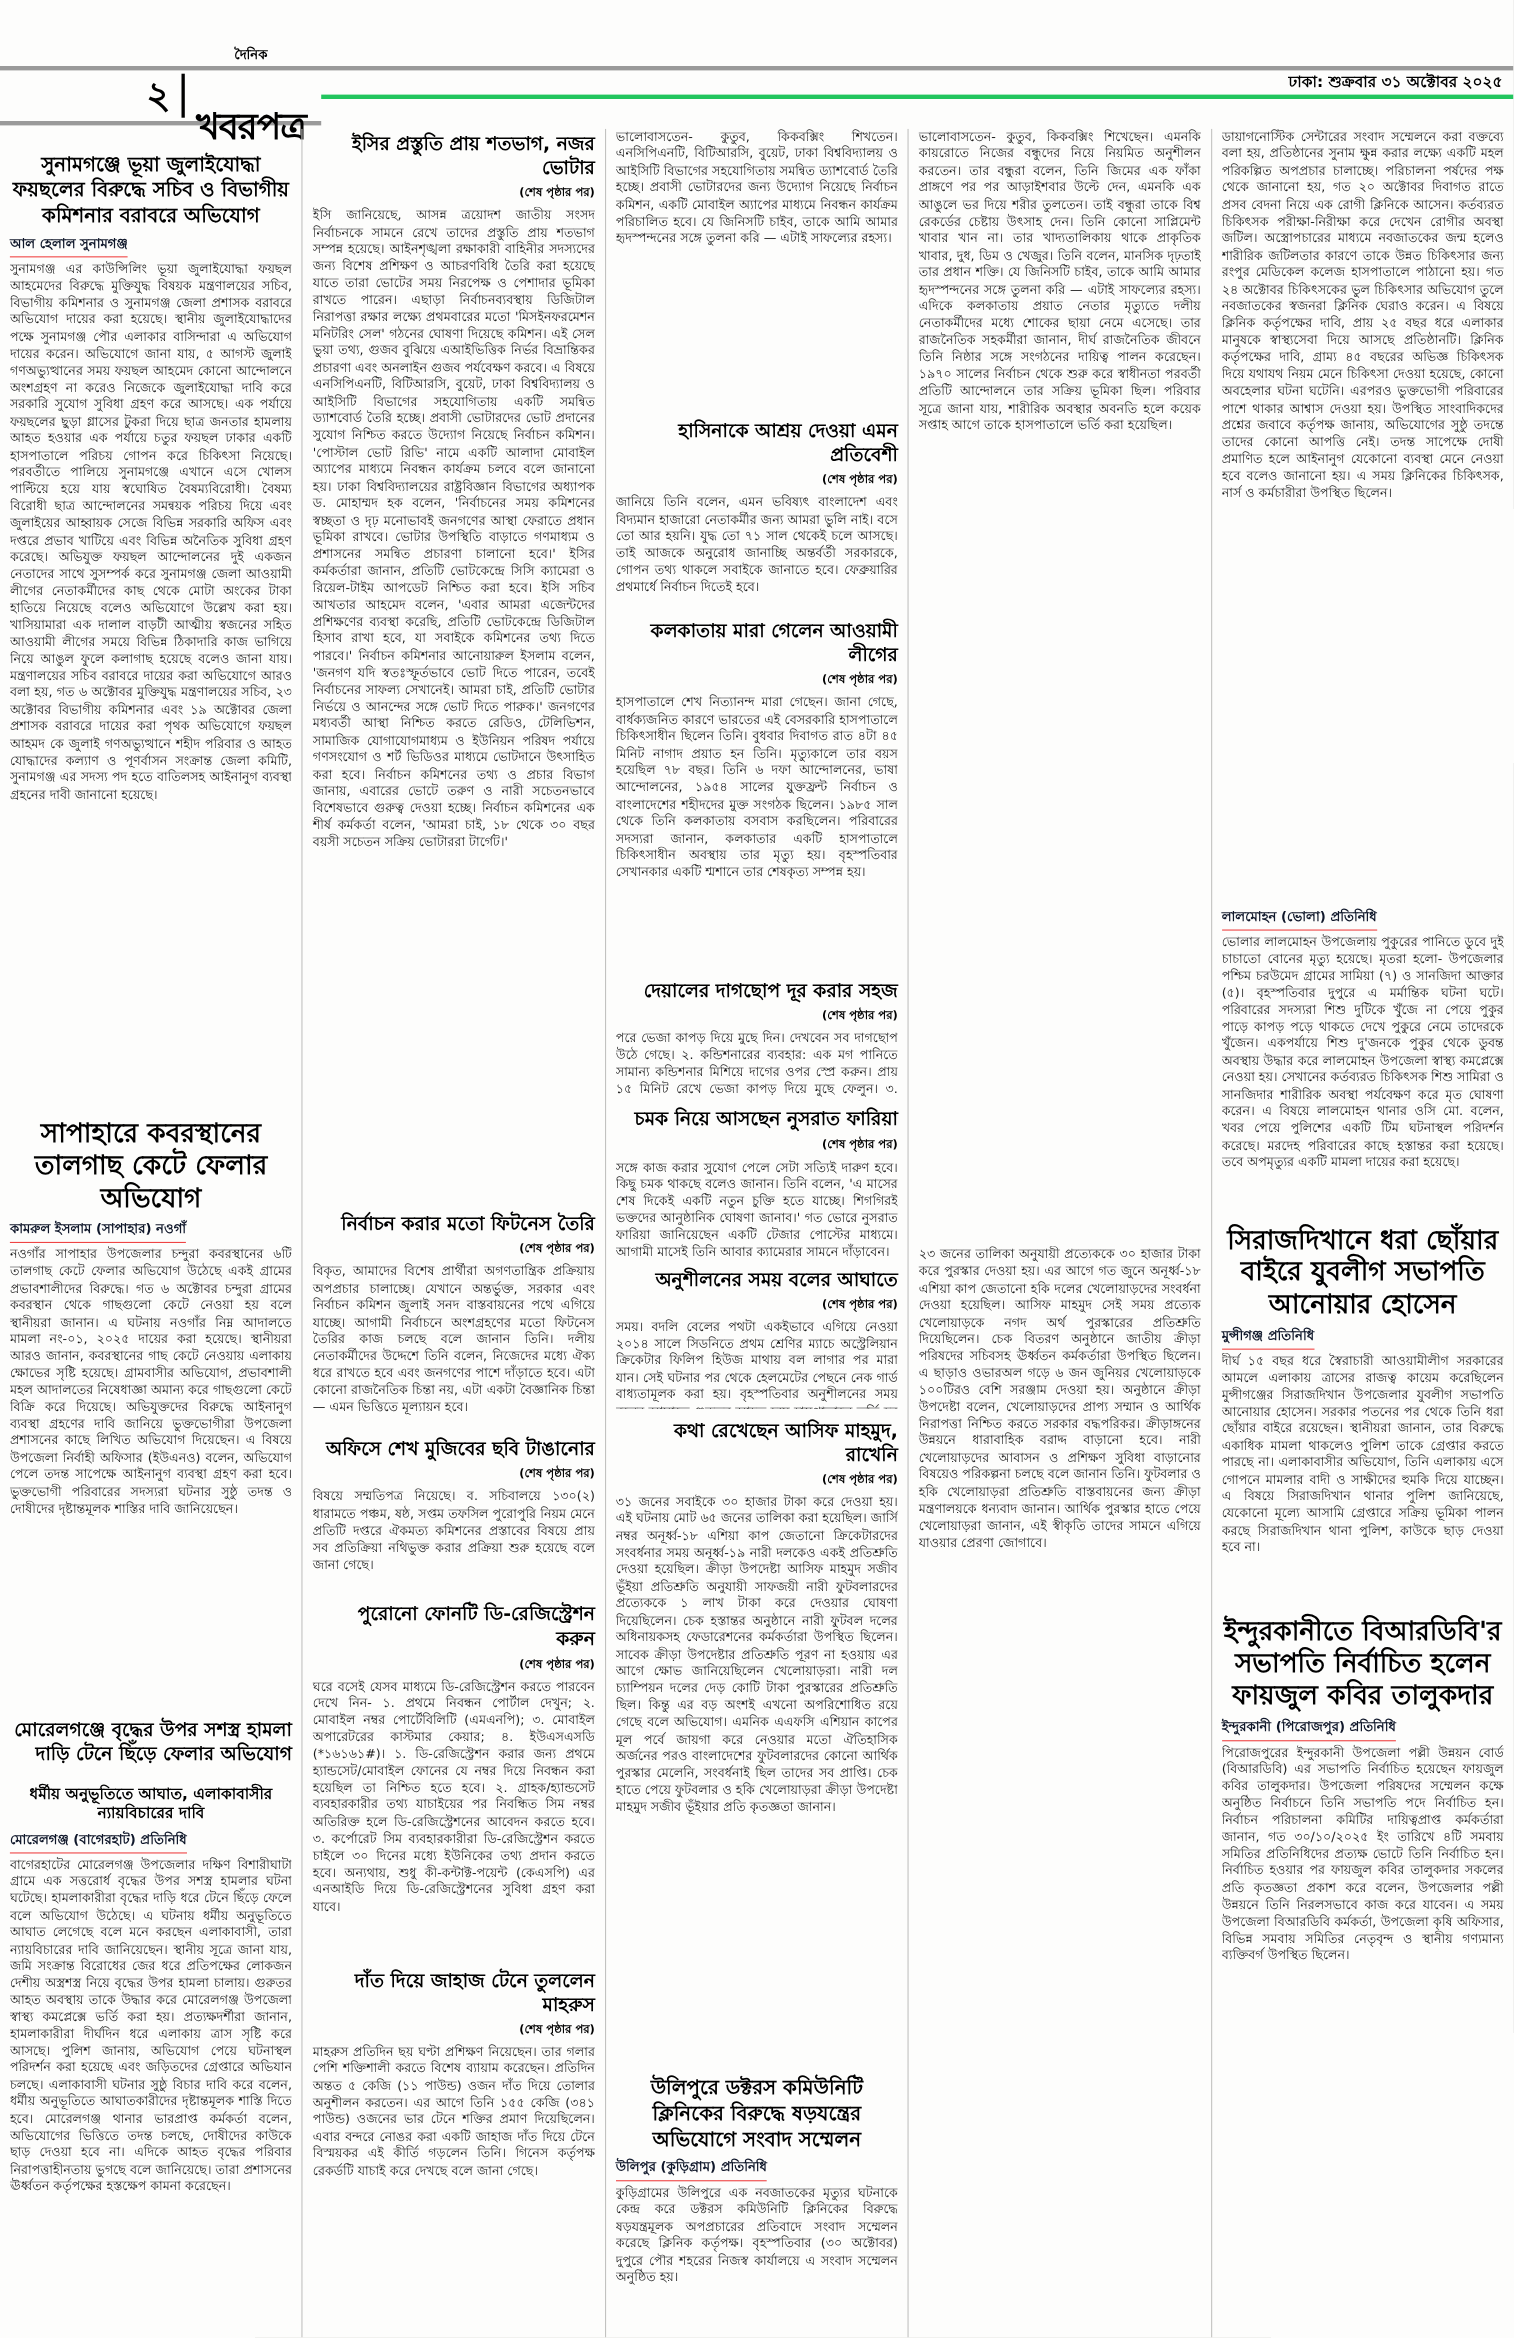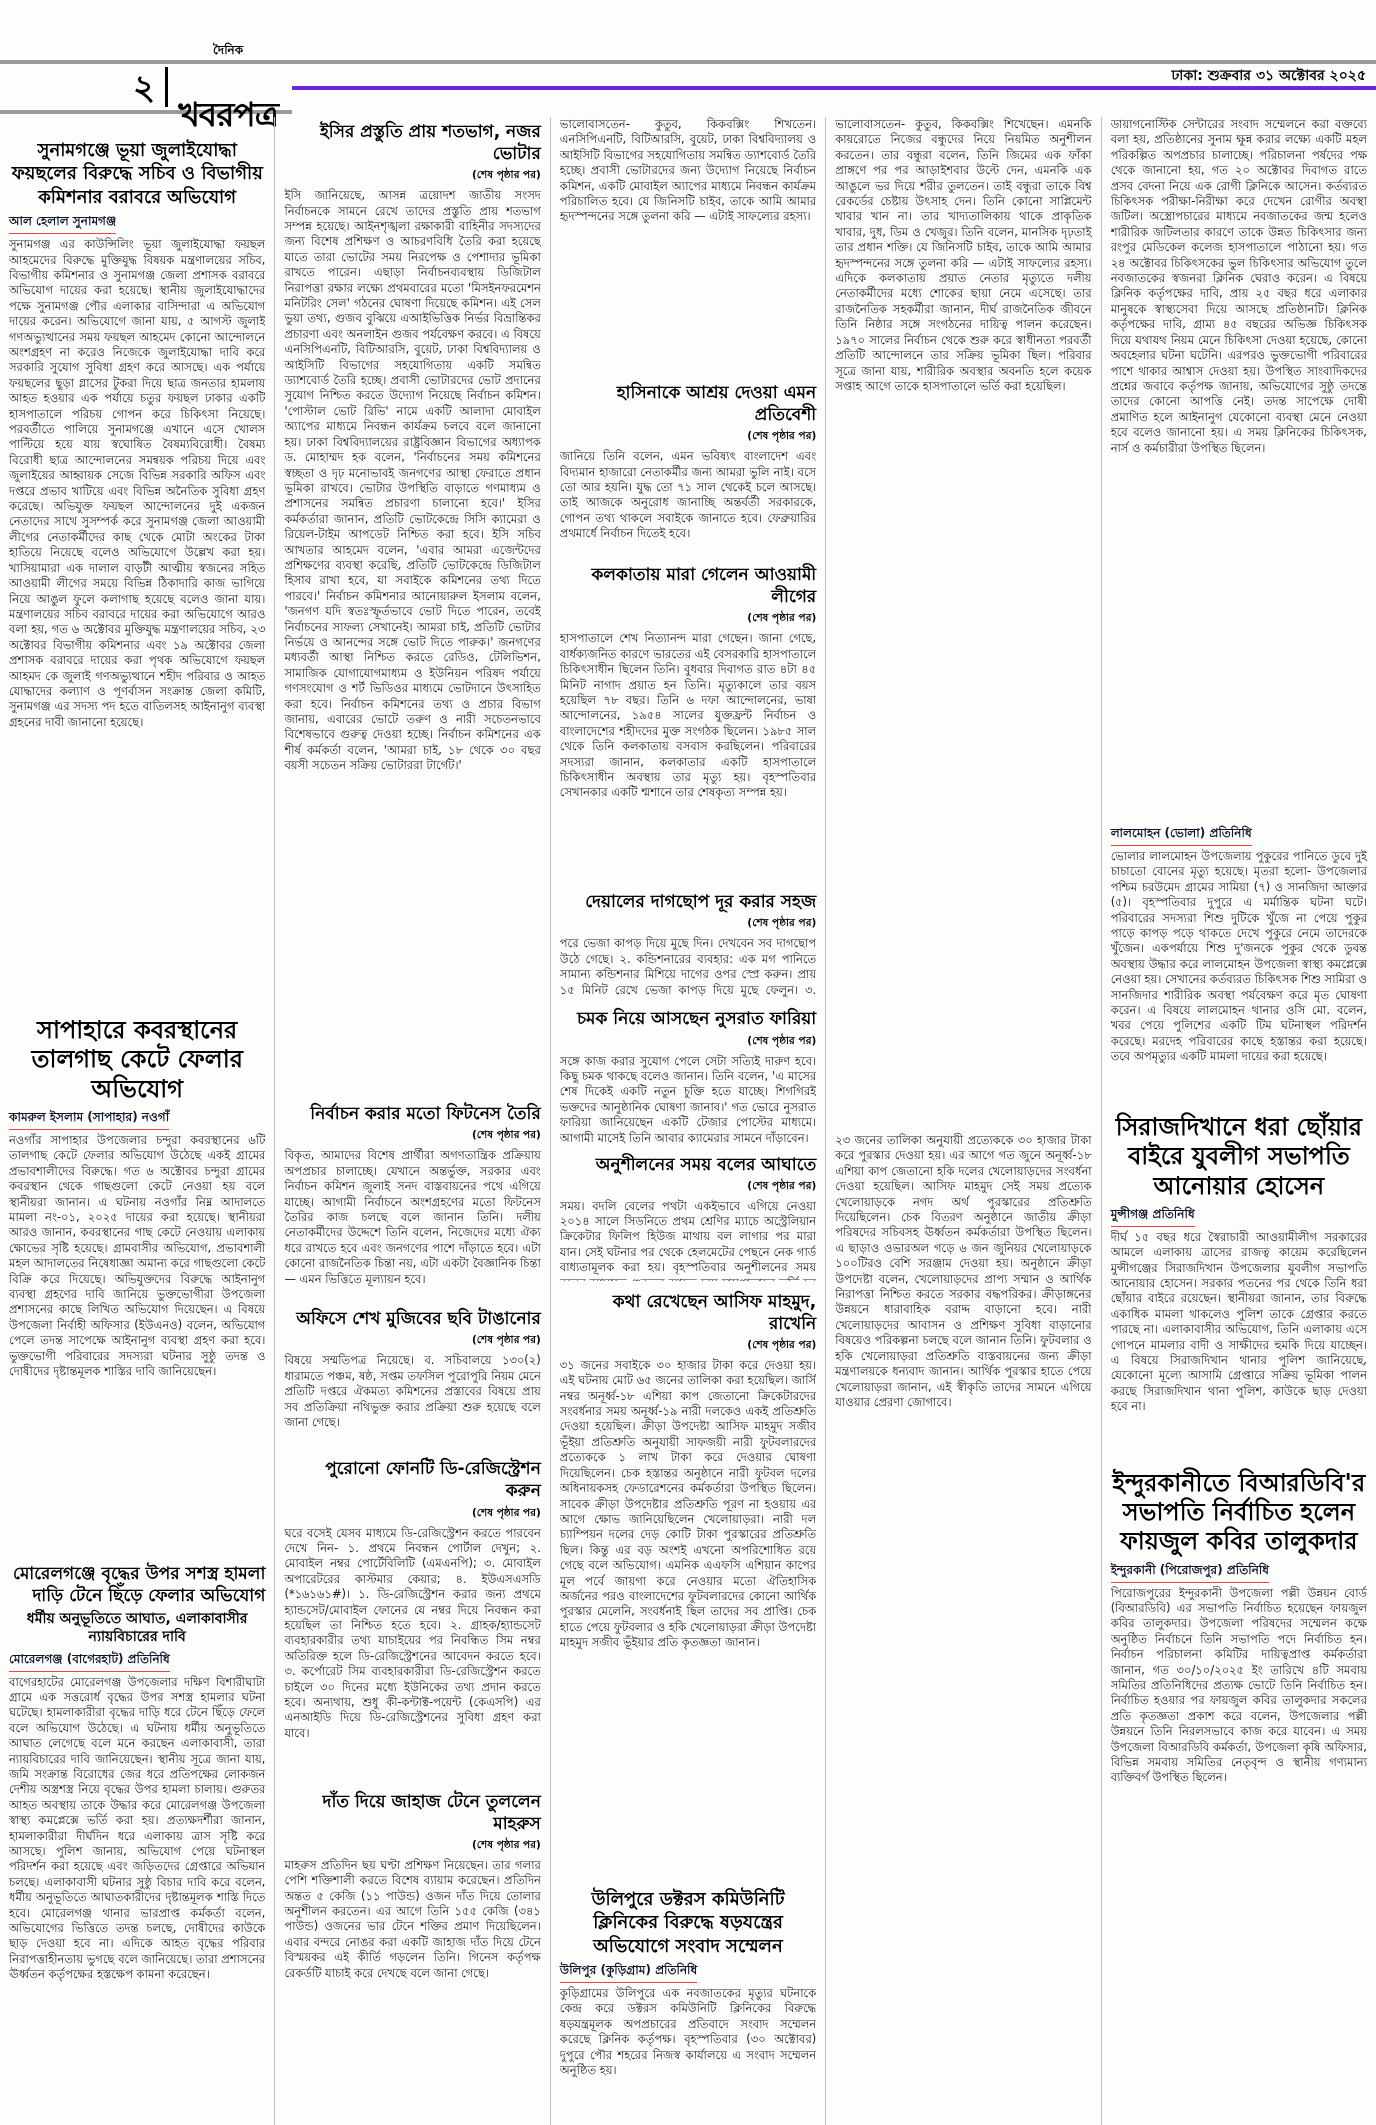--- a/index.html
+++ b/index.html
@@ -13,35 +13,35 @@
   .mast-left{
     width:292px;box-sizing:border-box;height:50px;border-bottom:4px solid #9a9a9a;
     display:flex;align-items:center;justify-content:flex-end;gap:10px;padding-right:14px;
   }
   .pgnum{font-size:34px;font-weight:bold;color:#000;line-height:1;}
   .mast-div{width:3px;height:40px;background:#000;}
   .brand-stack{display:flex;flex-direction:column;align-items:center;line-height:1;gap:41px;}
   .brand-small{font-size:12px;font-weight:bold;color:#000;margin-bottom:1px;}
   .brand-main{font-size:33px;font-weight:bold;color:#000;letter-spacing:-1px;}
   .mast-right{
-    flex:1;height:26px;border-bottom:4px solid #6d28d9;display:flex;
-    justify-content:flex-end;align-items:flex-start;padding-right:10px;box-sizing:border-box;
+    flex:1;height:26px;border-bottom:4px solid #22c55e;display:flex;
+    justify-content:flex-end;align-items:center;padding-right:10px;box-sizing:border-box;
   }
   .dateline{font-size:14px;font-weight:bold;color:#000;}
   .cols{display:flex;height:2028px;overflow:hidden;margin-top:3px;}
   .col{flex:1 1 0;min-width:0;padding:0 9px;box-sizing:border-box;display:flex;flex-direction:column;overflow:hidden;}
   .col + .col{border-left:1px solid #c2c2c0;}
   .col1{padding-top:18px;}
   .story{display:flex;flex-direction:column;}
   .grow{flex:1 1 auto;min-height:0;}
   .hl{font-weight:bold;text-align:center;color:#000;margin:3px 0 3px;}
   .hl.xl{font-size:24px;line-height:1.22;}
   .hl.lg{font-size:18px;line-height:1.3;}
   .hl.md{font-size:17px;line-height:1.3;text-align:right;}
-  .hl.sm{font-size:14px;line-height:1.3;margin-top:0;}
+  .hl.sm{font-size:14px;line-height:1.3;margin-top:13px;}
   .cont{font-size:10.5px;text-align:right;font-weight:bold;color:#000;margin:0 0 4px;}
   .byline{
     font-weight:bold;font-size:12px;color:#0f172a;align-self:flex-start;
     border-bottom:1px solid #ef4444;padding-bottom:1px;margin:1px 0 3px;
   }
   .body{
     margin:0 0 6px;font-size:11.5px;line-height:1.34;text-align:justify;
     color:#1b1b1b;overflow:hidden;
   }
 </style>

